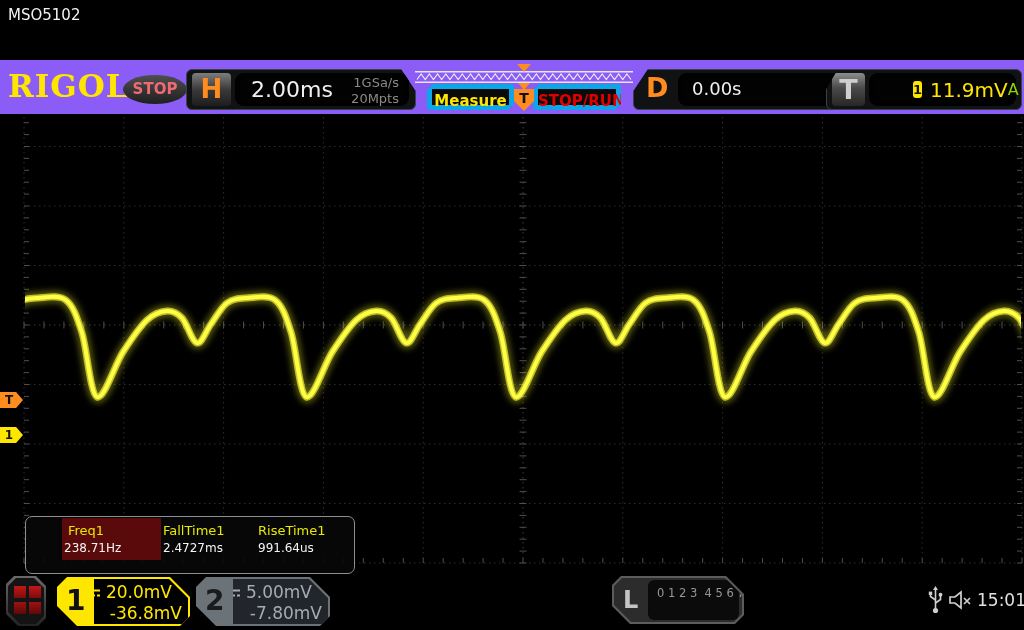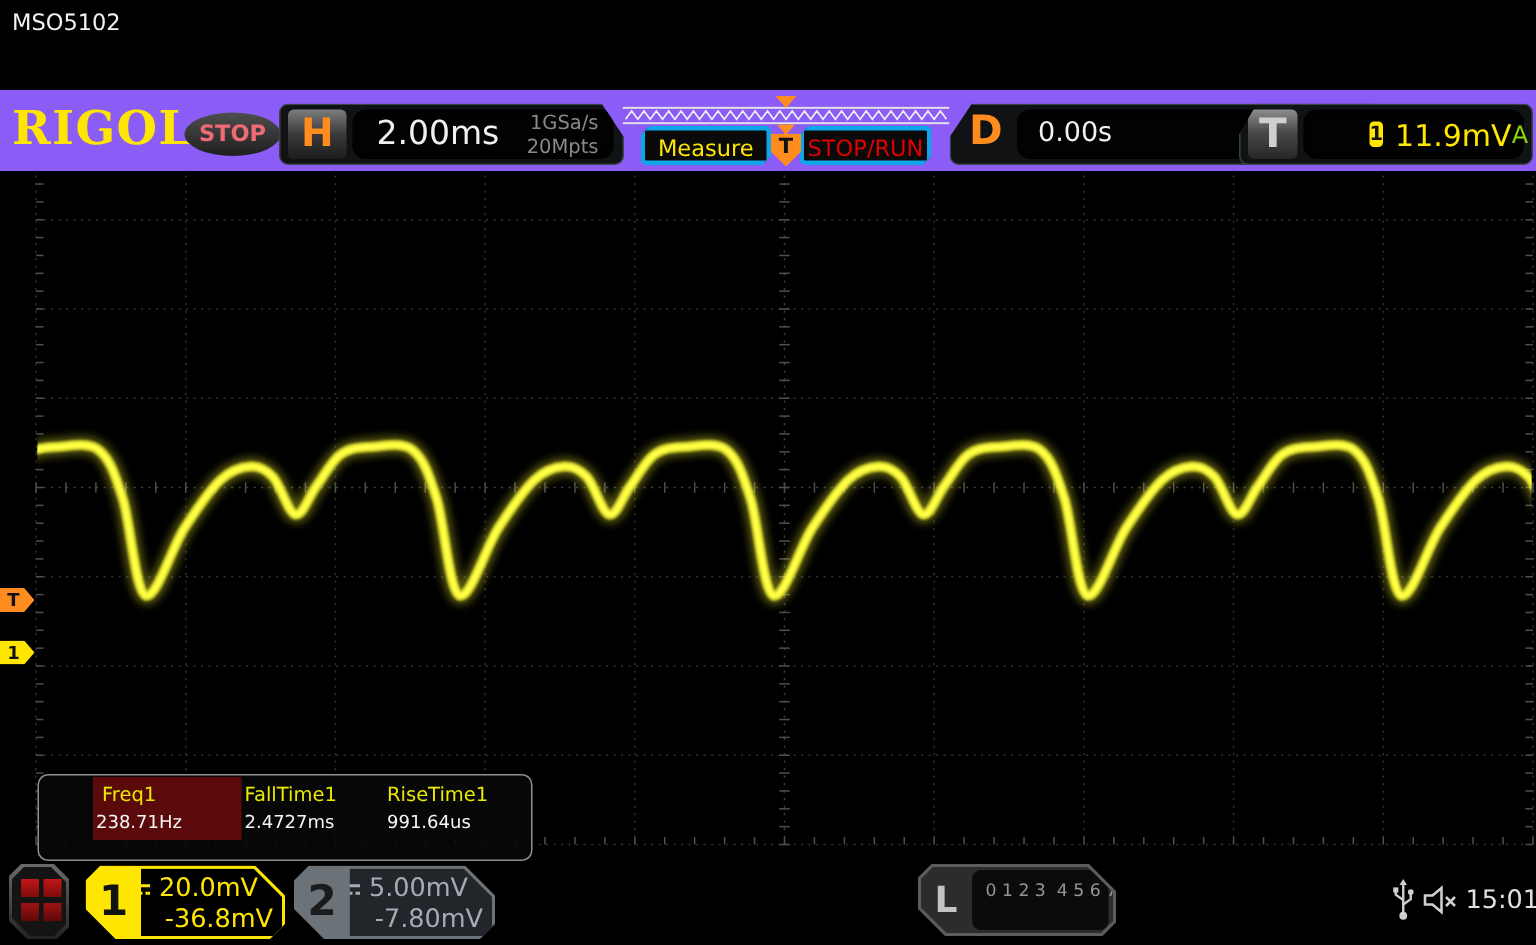--- a/index.html
+++ b/index.html
@@ -32,22 +32,22 @@
   #t-icon{left:5px;top:3px;width:33px;height:33px;color:#cfcfcf;font-size:27px;font-weight:bold;text-align:center;line-height:33px;}
   #tinset{left:42px;top:3px;right:5px;bottom:3px;display:flex;align-items:center;}
   #trigslope{margin-left:14px;width:20px;height:18px;}
   #trigsrc{margin-left:10px;width:16px;height:17px;background:#ffe600;border-radius:3px;color:#111;font-size:13px;font-weight:bold;text-align:center;line-height:17px;}
   #triglevel{margin-left:8px;color:#ffe600;font-size:20px;}
   #trigmode{margin-left:auto;margin-right:8px;color:#8cd600;font-size:16px;}
 
   
   #strip{left:415px;top:11px;width:218px;height:12px;}
   #stript{left:517px;top:4px;width:0;height:0;border-left:7px solid transparent;border-right:7px solid transparent;border-top:8px solid #ff8c1e;}
-  .hbtn{position:absolute;top:24px;height:26px;background:#0a0a0a;border:3px solid #0ea5e9;border-radius:4px;box-sizing:border-box;
-        font-size:15px;font-weight:normal;text-align:center;line-height:24px;
+  .hbtn{position:absolute;top:24px;height:26px;background:#0a0a0a;border:5px solid #0ea5e9;border-radius:4px;box-sizing:border-box;
+        font-size:15px;font-weight:bold;text-align:center;line-height:24px;
         clip-path:polygon(6px 0,100% 0,100% calc(100% - 6px),calc(100% - 6px) 100%,0 100%,0 6px);}
   #measurebtn{left:427px;width:87px;color:#ffe600;}
   #stoprunbtn{left:533px;width:88px;color:#e00000;}
 
   
   #trigpos{left:514px;top:89px;width:20px;height:22px;background:#ff8c1e;
      clip-path:polygon(0 0,100% 0,100% 55%,50% 100%,0 55%);color:#111;font-weight:bold;font-size:14px;text-align:center;line-height:18px;}
   #trigpost{left:518px;top:83px;width:0;height:0;border-left:6px solid transparent;border-right:6px solid transparent;border-top:7px solid #ff8c1e;}
   .edgemark{position:absolute;left:0;width:23px;height:16px;color:#111;font-weight:bold;font-size:12px;line-height:16px;text-align:center;
      clip-path:polygon(0 0,70% 0,100% 50%,70% 100%,0 100%);padding-right:5px;box-sizing:border-box;}

